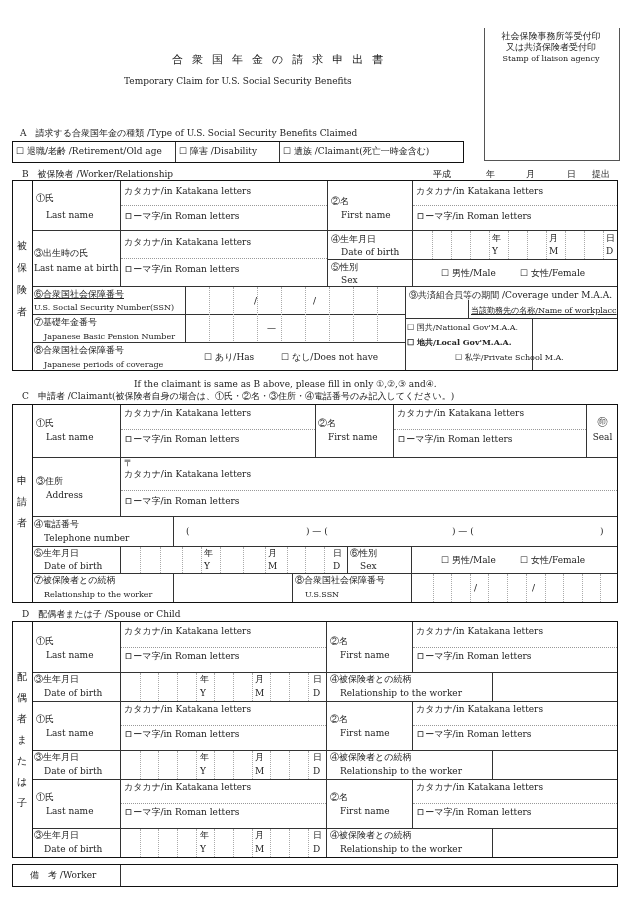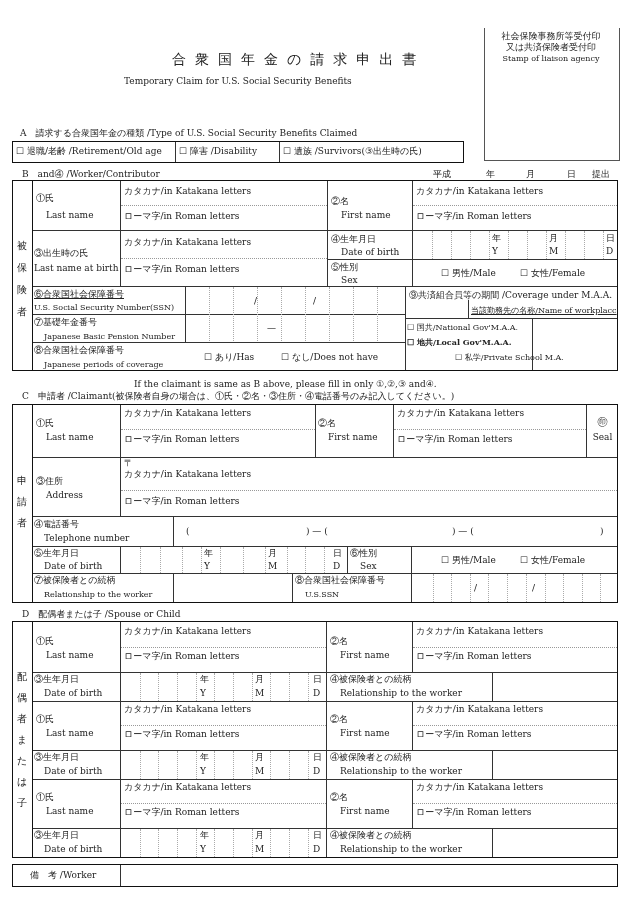--- a/index.html
+++ b/index.html
@@ -13,37 +13,37 @@
   .hd { position:absolute; height:0; border-top:1px dotted #999; }
   .vl { position:absolute; width:0; border-left:1px solid #333; }
   .vd { position:absolute; width:0; border-left:1px dotted #aaa; }
   .vthick { position:absolute; width:0; border-left:1.6px solid #111; }
   .center { text-align:center; }
   .title-jp { font-size:10px; letter-spacing:9px; }
 </style>
 </head>
 <body>
 
-<div class="t title-jp" style="left:172px;top:54px;font-size:14px;">合衆国年金の請求申出書</div>
+<div class="t title-jp" style="left:172px;top:54px;font-size:11px;">合衆国年金の請求申出書</div>
 <div class="t" style="left:124px;top:76px;">Temporary Claim for U.S. Social Security Benefits</div>
 
 <div class="abs" style="left:484px;top:28px;width:134px;height:132px;border-left:1px solid #555;border-right:1px solid #555;border-bottom:1px solid #555;"></div>
 <div class="t center" style="left:484px;top:31px;width:134px;">社会保険事務所等受付印</div>
 <div class="t center" style="left:484px;top:42px;width:134px;">又は共済保険者受付印</div>
 <div class="t center t8" style="left:484px;top:53px;width:134px;">Stamp of liaison agency</div>
 
 <div class="t" style="left:20px;top:128px;">A　請求する合衆国年金の種類 /Type of U.S. Social Security Benefits Claimed</div>
 <div class="box" style="left:12px;top:141px;width:452px;height:22px;"></div>
 <div class="vl" style="left:175px;top:142px;height:20px;"></div>
 <div class="vl" style="left:279px;top:142px;height:20px;"></div>
 <div class="t" style="left:16px;top:146px;">☐ 退職/老齢 /Retirement/Old age</div>
 <div class="t" style="left:179px;top:146px;">☐ 障害 /Disability</div>
-<div class="t" style="left:283px;top:146px;">☐ 遺族 /Survivors(③出生時の氏)</div>
-
-<div class="t" style="left:22px;top:169px;">B　and④ /Worker/Contributor</div>
+<div class="t" style="left:283px;top:146px;">☐ 遺族 /Claimant(死亡一時金含む)</div>
+
+<div class="t" style="left:22px;top:169px;">B　被保険者 /Worker/Relationship</div>
 <div class="t" style="left:433px;top:169px;">平成</div>
 <div class="t" style="left:486px;top:169px;">年</div>
 <div class="t" style="left:526px;top:169px;">月</div>
 <div class="t" style="left:567px;top:169px;">日</div>
 <div class="t" style="left:592px;top:169px;">提出</div>
 
 <div class="box" style="left:12px;top:180px;width:606px;height:191px;"></div>
 <div class="vthick" style="left:32px;top:181px;height:189px;"></div>
 
 <div class="t" style="left:17px;top:240px;font-size:10px;">被</div>

